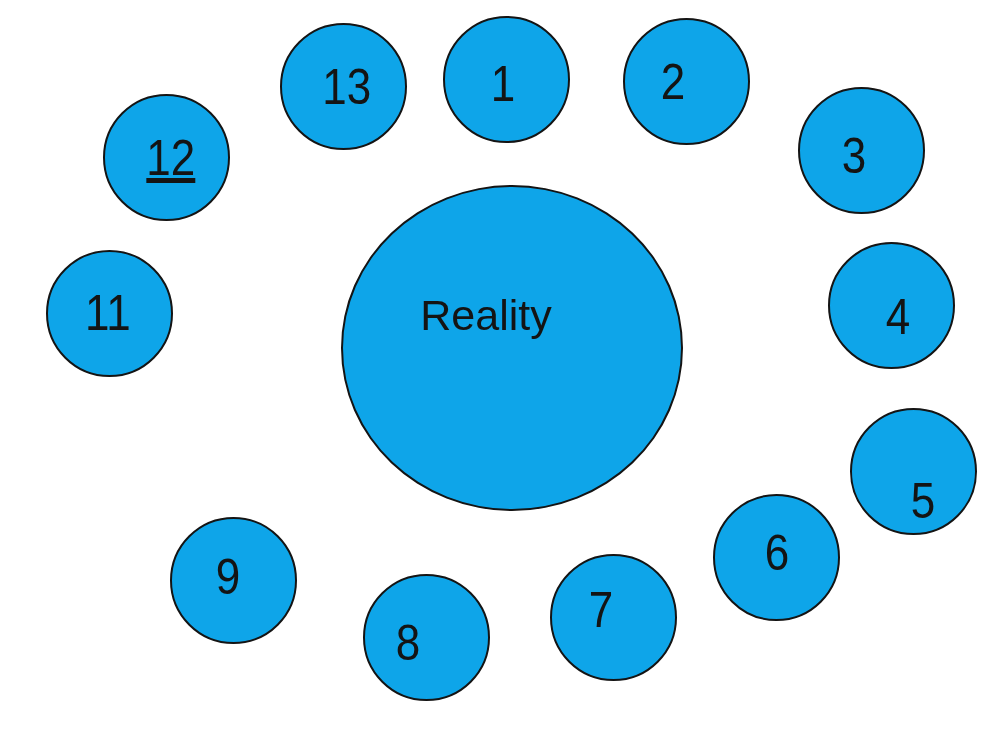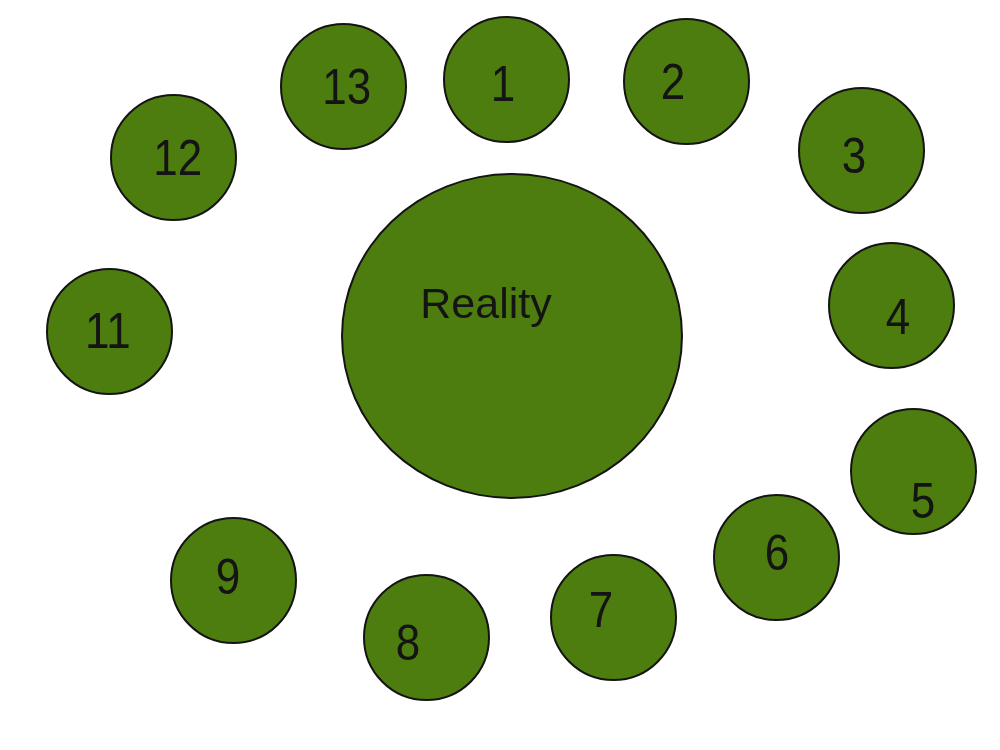--- a/index.html
+++ b/index.html
@@ -13,21 +13,21 @@
   }
   .canvas {
     position: relative;
     width: 1000px;
     height: 750px;
     background: #ffffff;
   }
   .circle {
     position: absolute;
     box-sizing: border-box;
-    background: #4d7c0f;
+    background: #0ea5e9;
     border: 2.5px solid #141414;
     border-radius: 50%;
     display: flex;
     align-items: center;
     justify-content: center;
     color: #141414;
   }
   .satellite {
     width: 127px;
     height: 127px;
@@ -45,21 +45,21 @@
   .center-circle .label {
     transform: translate(var(--dx, 0px), var(--dy, 0px));
     white-space: nowrap;
   }
 </style>
 </head>
 <body>
 
 <div class="canvas">
 
-  <div class="circle center-circle" id="center-circle" style="left: 341px; top: 173px; width: 342px; height: 326px;">
+  <div class="circle center-circle" id="center-circle" style="left: 341px; top: 185px; width: 342px; height: 326px;">
     <span class="label" id="center-label" style="--dx: -26px; --dy: -33px;">Reality</span>
   </div>
 
 <div class="circle satellite" style="left: 442.5px; top: 15.5px; width: 127px; height: 127px;">
       <span class="label" style="--dx: -3px; --dy: 5px;">1</span>
     </div>
     <div class="circle satellite" style="left: 622.5px; top: 17.5px; width: 127px; height: 127px;">
       <span class="label" style="--dx: -13px; --dy: 1px;">2</span>
     </div>
     <div class="circle satellite" style="left: 797.5px; top: 86.5px; width: 127px; height: 127px;">
@@ -76,22 +76,22 @@
     </div>
     <div class="circle satellite" style="left: 549.5px; top: 553.5px; width: 127px; height: 127px;">
       <span class="label" style="--dx: -12px; --dy: -7px;">7</span>
     </div>
     <div class="circle satellite" style="left: 362.5px; top: 573.5px; width: 127px; height: 127px;">
       <span class="label" style="--dx: -18px; --dy: 6px;">8</span>
     </div>
     <div class="circle satellite" style="left: 169.5px; top: 516.5px; width: 127px; height: 127px;">
       <span class="label" style="--dx: -5px; --dy: -3px;">9</span>
     </div>
-    <div class="circle satellite" style="left: 45.5px; top: 268px; width: 127px; height: 127px;">
+    <div class="circle satellite" style="left: 45.5px; top: 250px; width: 127px; height: 127px;">
       <span class="label" style="--dx: -1px; --dy: -1px;">11</span>
     </div>
-    <div class="circle satellite" style="left: 110px; top: 93.5px; width: 127px; height: 127px;">
+    <div class="circle satellite" style="left: 103px; top: 93.5px; width: 127px; height: 127px; text-decoration: underline;">
       <span class="label" style="--dx: 4px; --dy: 1px;">12</span>
     </div>
     <div class="circle satellite" style="left: 279.5px; top: 22.5px; width: 127px; height: 127px;">
       <span class="label" style="--dx: 4px; --dy: 1px;">13</span>
     </div>
   </div>
 
 </body></html>

